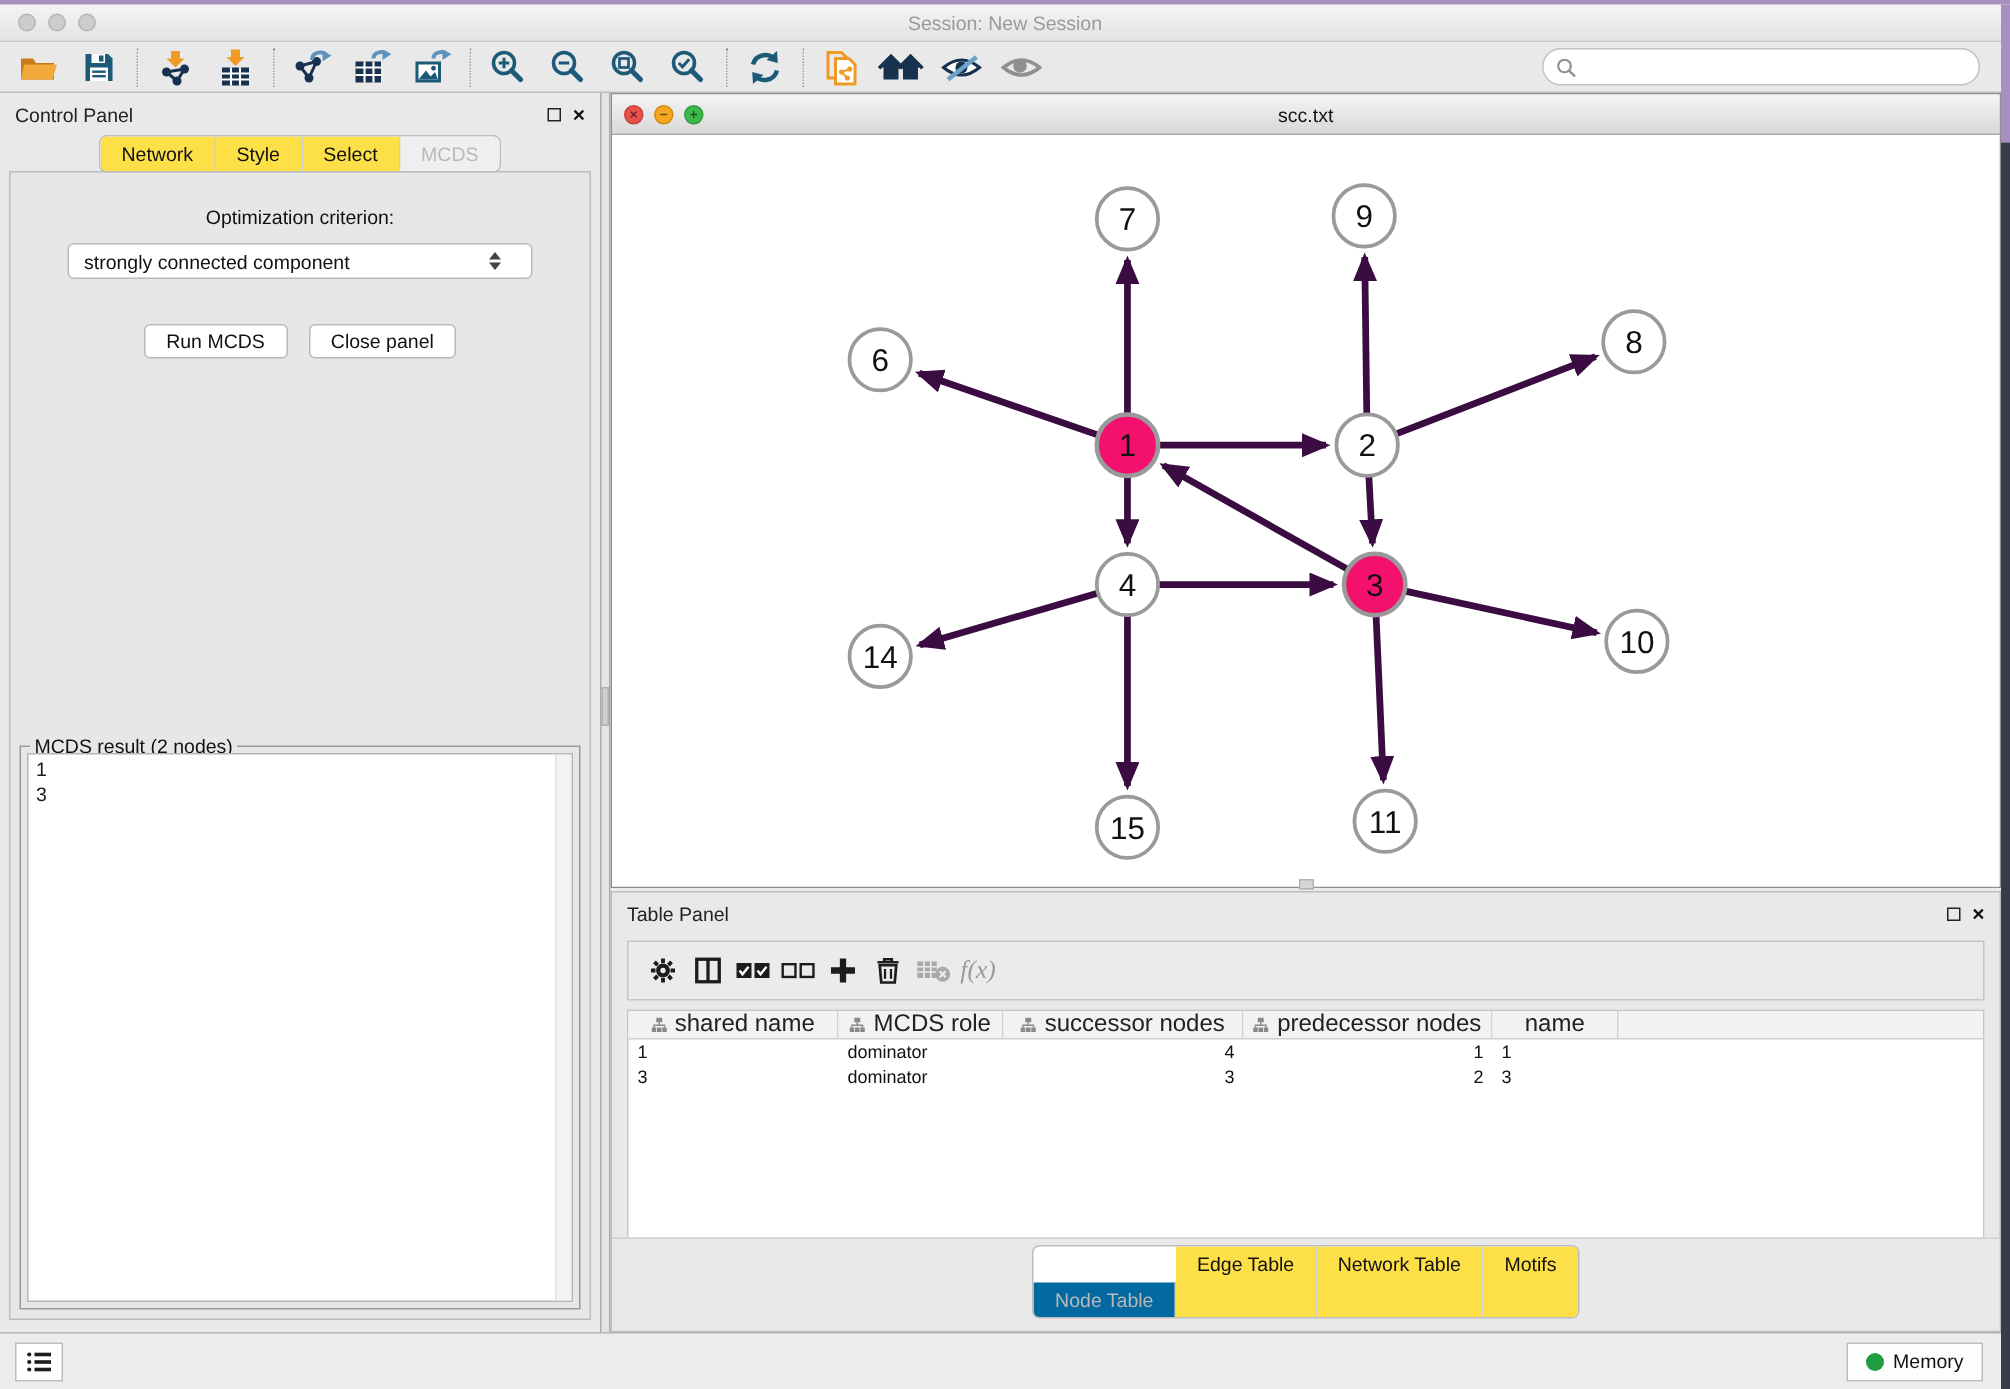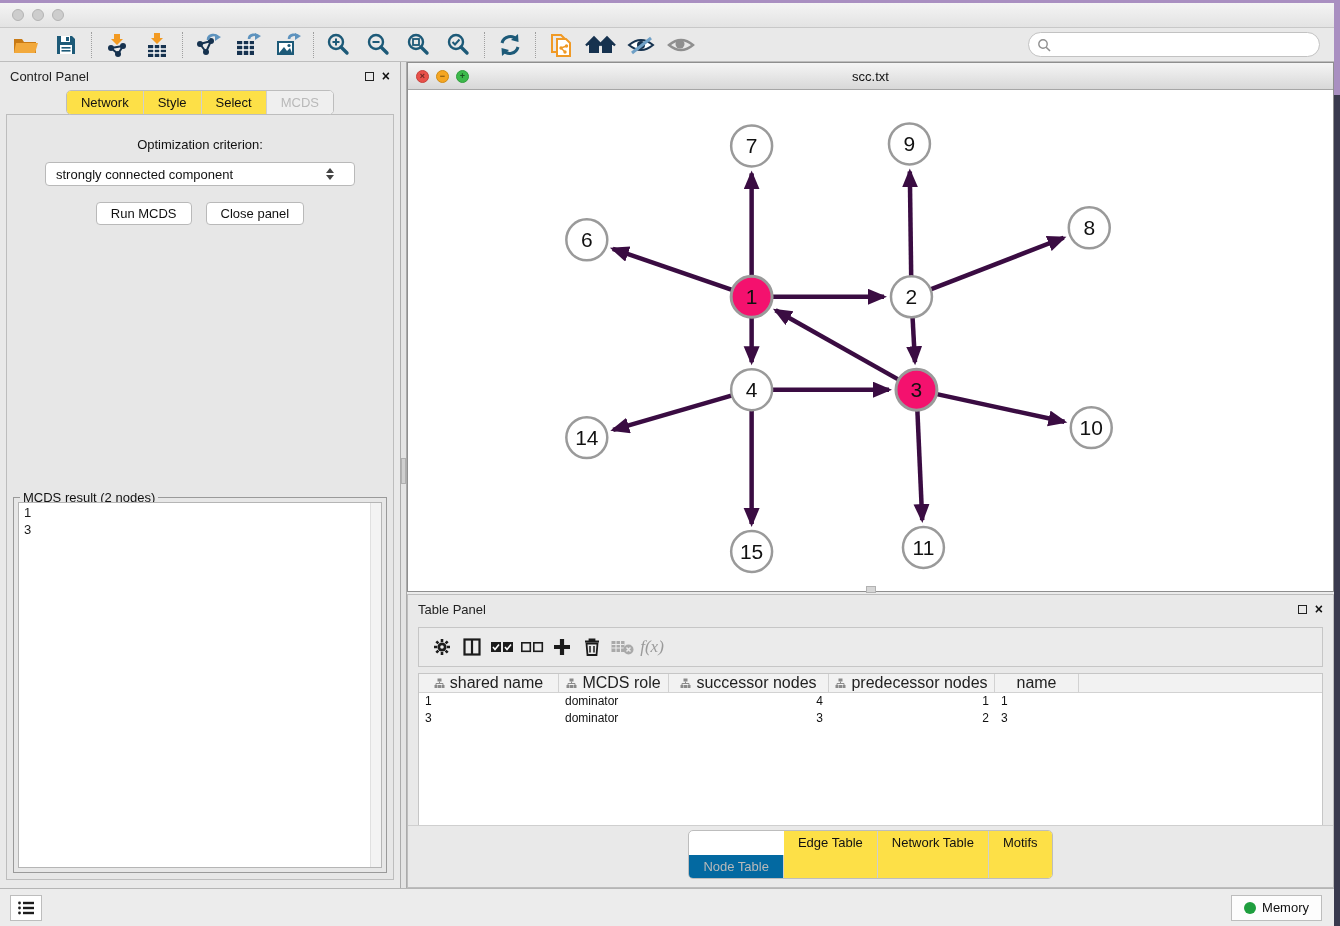--- a/index.html
+++ b/index.html
@@ -50,21 +50,21 @@
   .cp-content { flex:1; margin:0 6px 8px 6px; border:1px solid #bdbdbd; background:#e7e7e7;
     display:flex; flex-direction:column; padding-top:22px; }
   .opt-label { text-align:center; font-size:13px; color:#111; margin-bottom:10px; }
   .dropdown { width:310px; height:24px; margin:0 auto; background:#fff; border:1px solid #b9b9b9; border-radius:4px;
     display:flex; align-items:center; padding:0 20px 0 10px; cursor:default; }
   .dropdown .dd-value { flex:1; font-size:13px; color:#111; }
   .dd-stepper { display:flex; flex-direction:column; align-items:center; gap:2px; }
   .dd-stepper i { width:0; height:0; border-left:4px solid transparent; border-right:4px solid transparent; display:block; }
   .dd-stepper .up { border-bottom:5px solid #444; }
   .dd-stepper .down { border-top:5px solid #444; }
-  .btn-row { display:flex; justify-content:center; gap:14px; margin-top:16px; }
+  .btn-row { display:flex; justify-content:center; gap:14px; margin-top:30px; }
   .push-btn { min-width:94px; height:23px; background:#fff; border:1px solid #b9b9b9; border-radius:4px;
     font-size:13px; color:#111; padding:0 14px; font-family:"Liberation Sans", sans-serif; cursor:default; }
   .cp-fill { flex:1; }
 
   .result-fieldset { margin:0 6px 6px 6px; border:1px solid #9a9a9a; height:376px; position:relative;
     background:#e7e7e7; padding:4px; }
   .result-legend { position:absolute; top:-8px; left:6px; background:#e7e7e7; padding:0 3px; font-size:13px; color:#111; }
   .result-area { width:100%; height:100%; background:#fff; border:1px solid #b5b5b5; position:relative;
     font-size:13px; padding:2px 5px; white-space:pre; line-height:1.3; overflow:hidden; }
   .result-scroll { position:absolute; right:0; top:0; width:11px; height:100%; background:#f3f3f3; border-left:1px solid #e0e0e0; }
@@ -121,20 +121,21 @@
 <div class="top-strip"></div>
 <div class="right-strip"></div>
 <div class="right-strip2"></div>
 
 <div class="titlebar">
   <div class="tl-group">
     <span class="tl"></span>
     <span class="tl"></span>
     <span class="tl"></span>
   </div>
+  <div class="title">Session: New Session</div>
 </div>
 
 <div class="toolbar">
   <span class="tb-btn">
     <svg width="28" height="24" viewBox="0 0 28 24">
       <path d="M2 6 L10 6 L12 9 L24 9 L24 20 L2 20 Z" fill="#c97a14"></path>
       <path d="M4 10 L26 10 L23 20 L2 20 Z" fill="#f2a93c"></path>
     </svg>
   </span>
   <span class="tb-btn">

